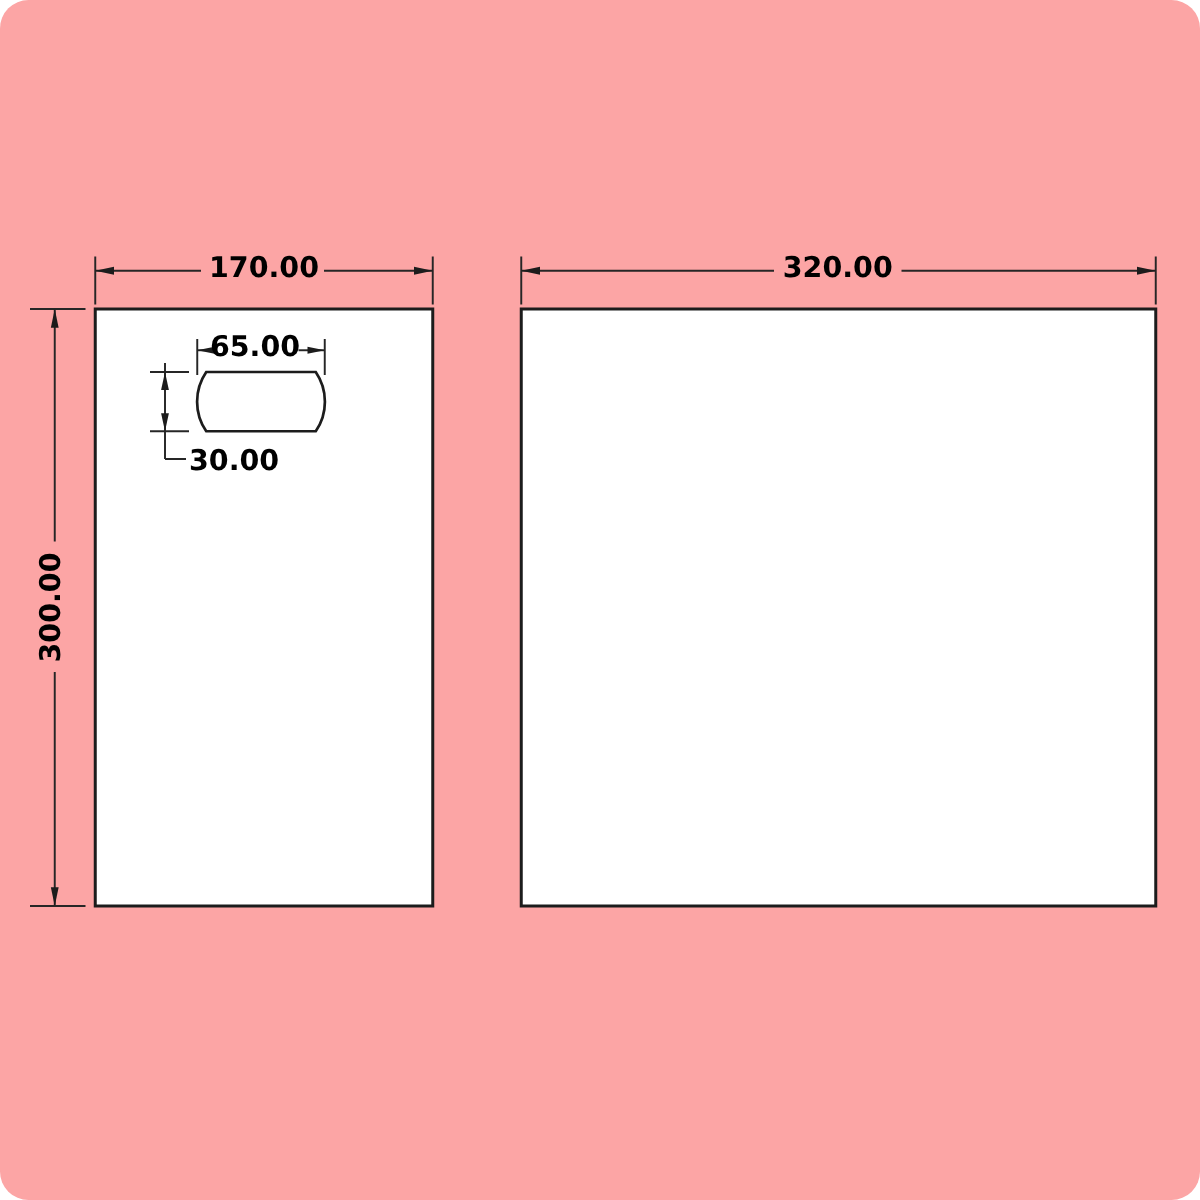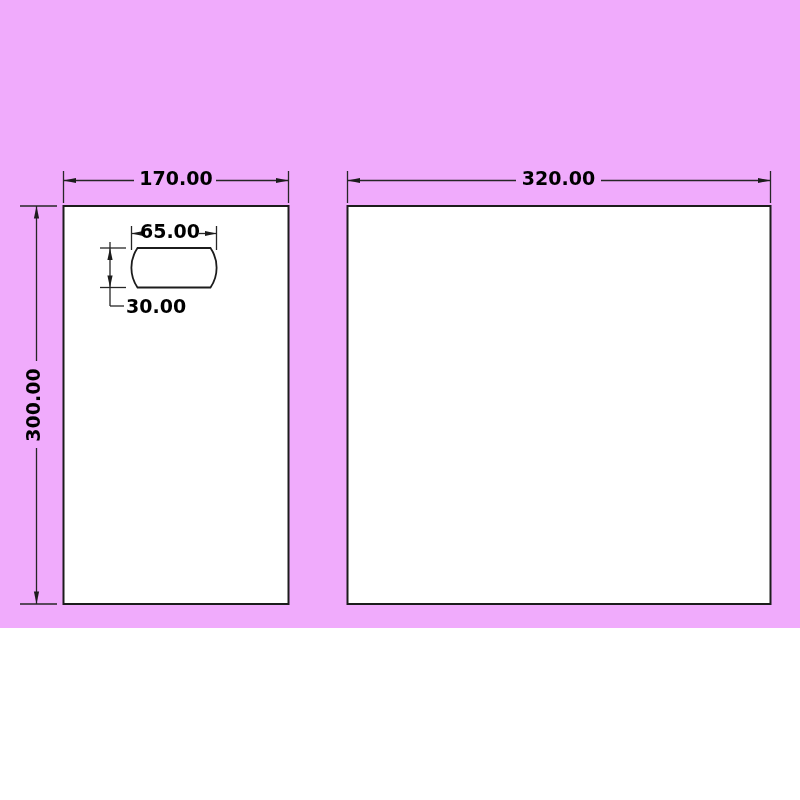--- a/index.html
+++ b/index.html
@@ -5,22 +5,23 @@
   html, body {
     margin: 0;
     padding: 0;
     background: #ffffff;
     width: 800px;
     height: 800px;
     overflow: hidden;
   }
   .canvas-wrap {
     width: 800px;
-    height: 628px;
-    background: #f0abfc;
+    height: 800px;
+    background: #fca5a5;
+    border-radius: 19px;
   }
   svg { display: block; }
   .panel-outline {
     fill: #ffffff;
     stroke: #1c1c1c;
     stroke-width: 2;
   }
   .slot-outline {
     fill: #ffffff;
     stroke: #1c1c1c;

